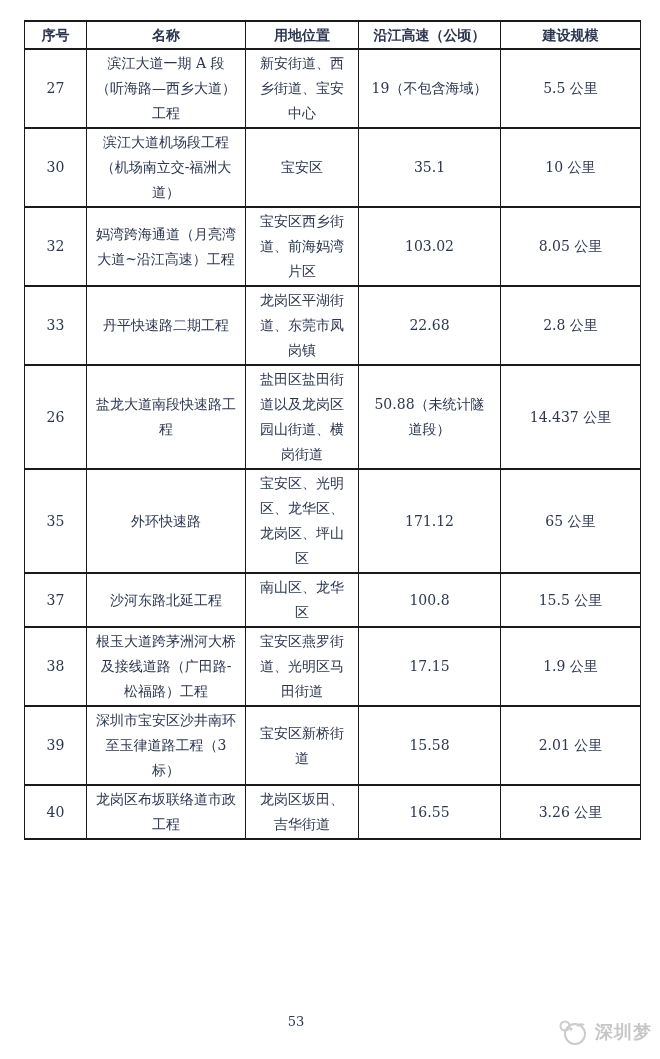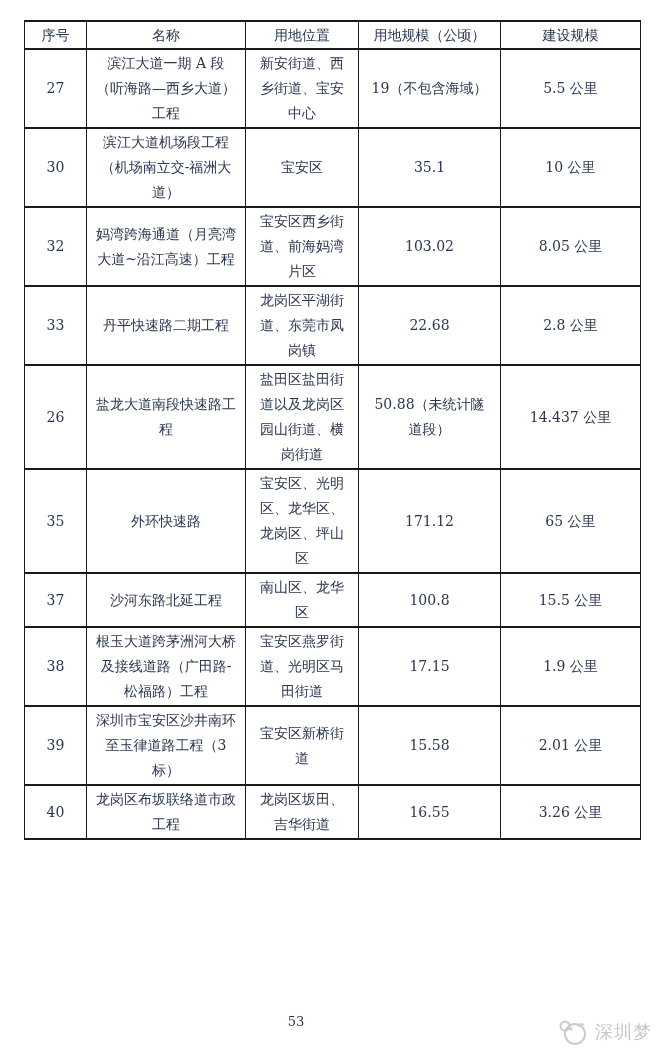--- a/index.html
+++ b/index.html
@@ -12,49 +12,50 @@
     position:absolute;left:24px;top:20px;width:616px;
     border-collapse:collapse;table-layout:fixed;
     color:#2b3650;font-size:14px;
   }
   .doc-table th,.doc-table td{
     border:1px solid #1a1a1a;border-top-width:2px;border-bottom-width:2px;
     text-align:center;vertical-align:middle;
     padding:1px 9px;line-height:25px;
     word-break:break-all;overflow-wrap:anywhere;
   }
-  .doc-table th{font-weight:normal;height:26px;padding:0 3px;margin-top:22px;}
+  .doc-table th{font-weight:bold;height:26px;padding:0 3px;margin-top:22px;}
   .footer-pageno{
     position:absolute;left:0;top:1014px;width:592px;text-align:center;
     font-size:13px;color:#2b3650;
   }
   .watermark{
     position:absolute;right:8px;top:1018px;display:flex;align-items:center;gap:6px;
     color:#c6c6c6;
+    font-weight:bold;
   }
   .watermark .wm-text{font-size:18px;letter-spacing:1px;color:#c6c6c6;}
   .wm-logo{display:inline-block;width:32px;height:28px;}
 </style>
 </head>
 <body>
 
 <table class="doc-table">
   <colgroup>
     <col style="width:62px">
     <col style="width:159px">
     <col style="width:113px">
     <col style="width:142px">
     <col style="width:140px">
   </colgroup>
   <thead>
     <tr>
         <th>序号</th>
         <th>名称</th>
         <th>用地位置</th>
-        <th>用地规模（公顷）</th>
+        <th>沿江高速（公顷）</th>
         <th>建设规模</th>
       </tr>
   </thead>
   <tbody>
       <tr>
         <td>27</td>
         <td>滨江大道一期 A 段（听海路—西乡大道）工程</td>
         <td>新安街道、西乡街道、宝安中心</td>
         <td>19（不包含海域）</td>
         <td>5.5 公里</td>

